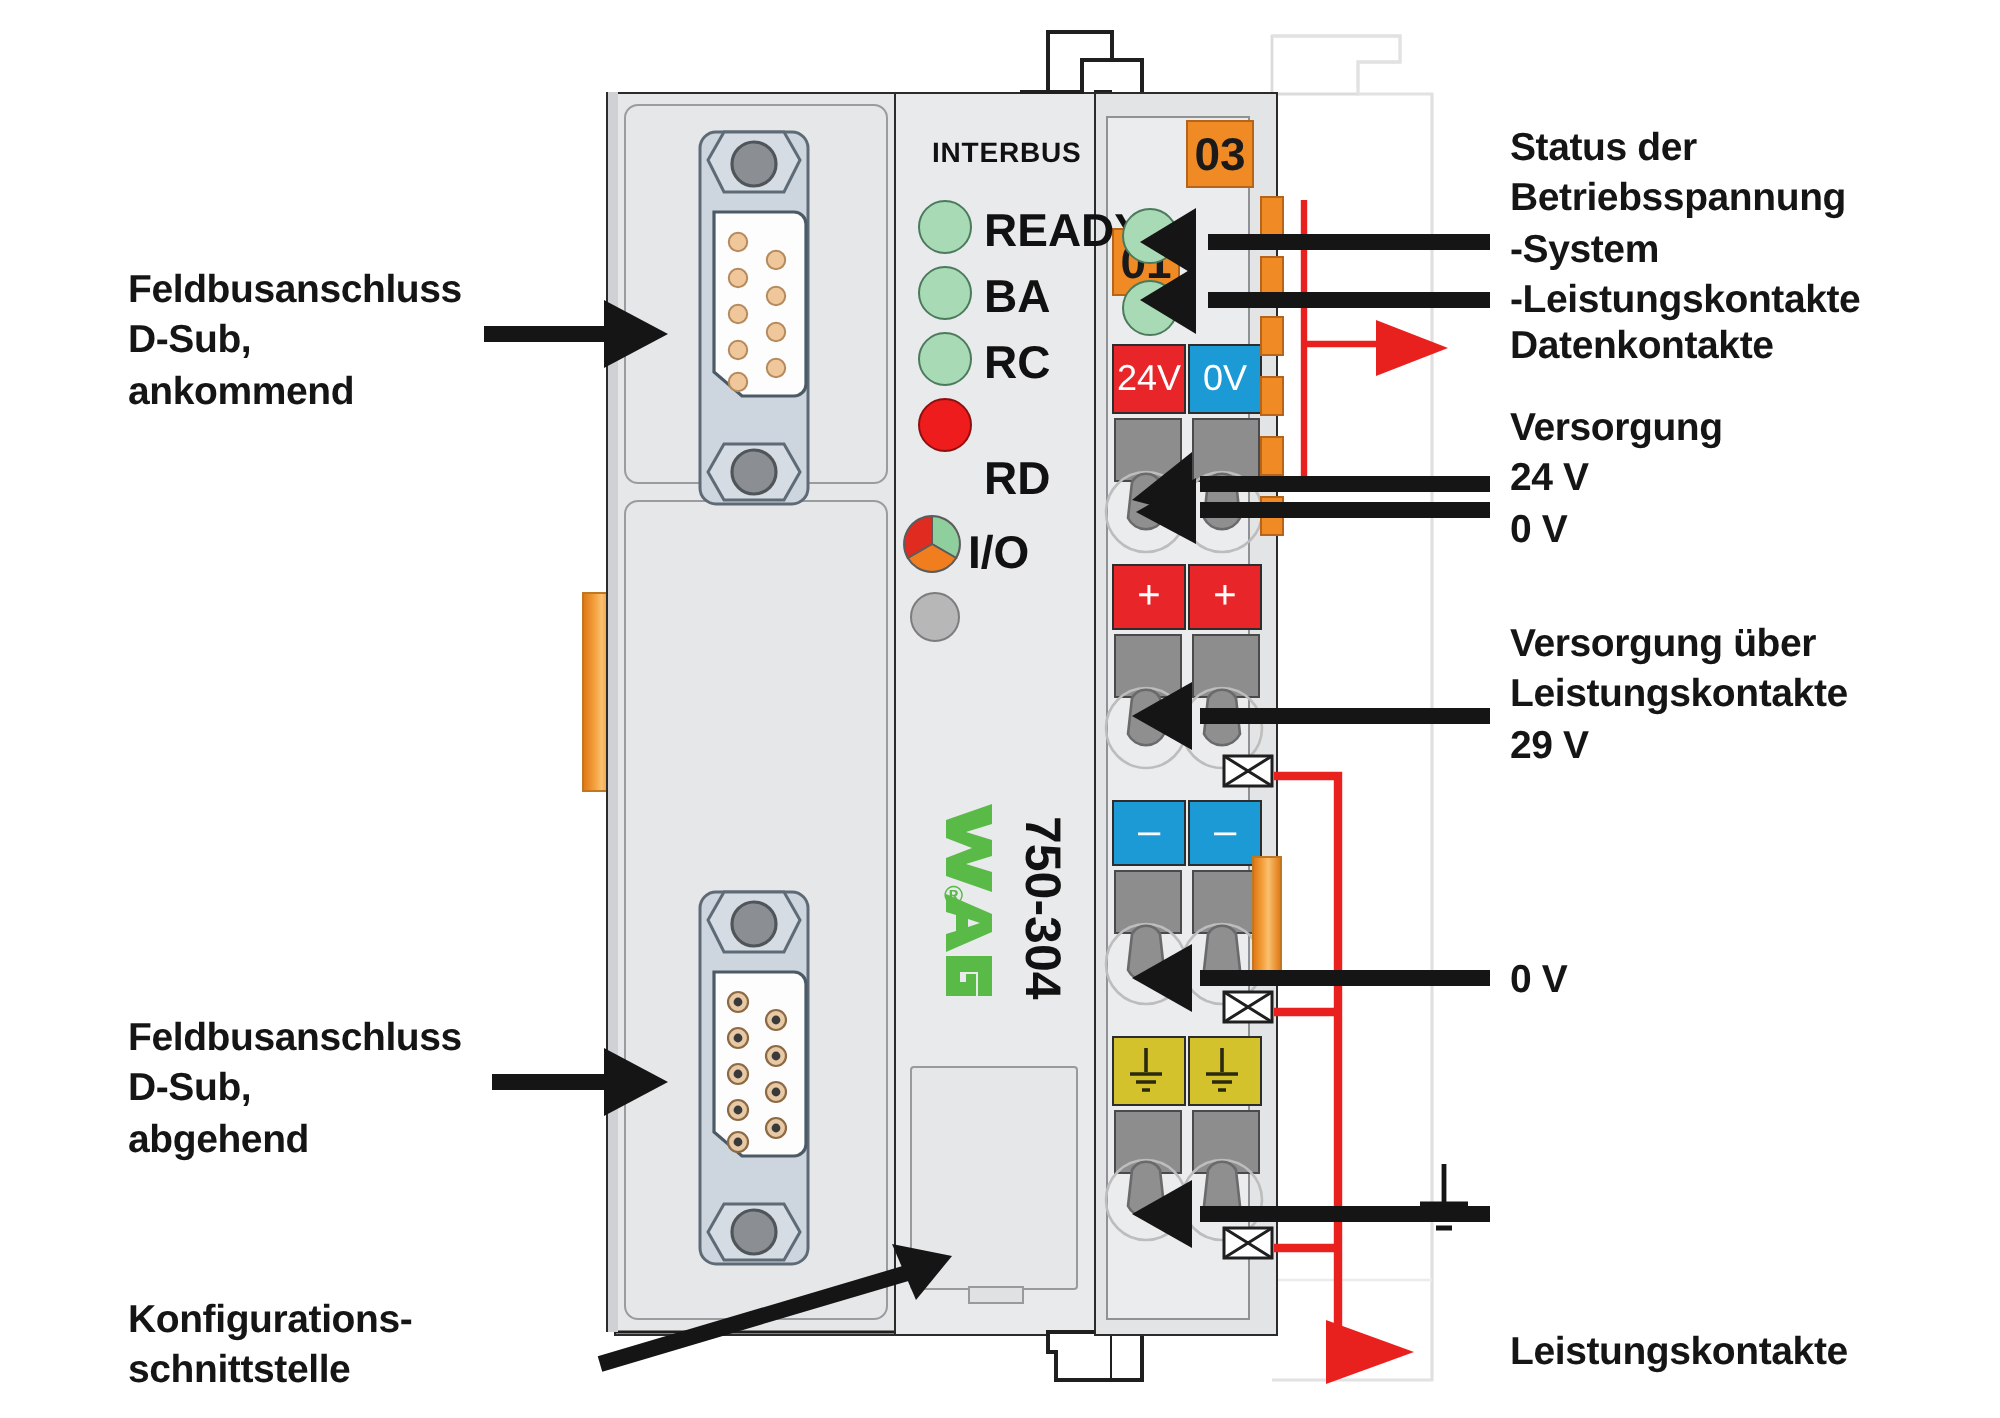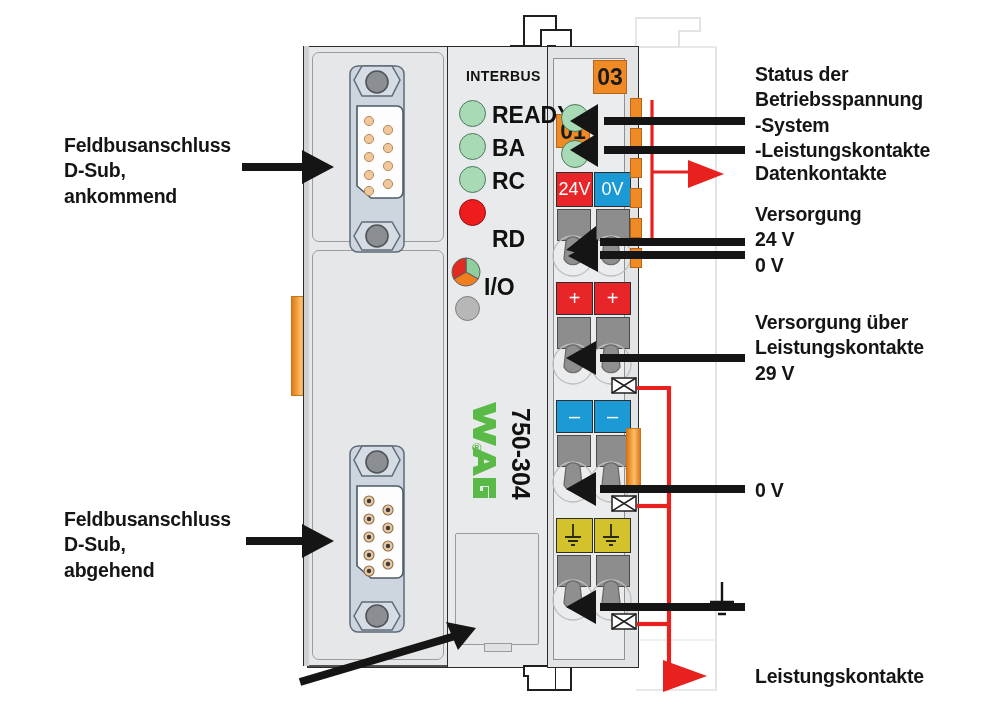--- a/index.html
+++ b/index.html
@@ -94,21 +94,21 @@
   <div class="led red" style="left:459px;top:199px;width:25px;height:25px;"></div>
   <div class="ledtext" style="left:492px;top:201px;margin-top:25px;">RD</div>
 
   <svg class="ov">
     <g transform="translate(466,272)">
       <path d="M0 0 L0 -14 A14 14 0 0 1 12.1 7 Z" fill="#8fcf9e" stroke="#5c5c5c" stroke-width="1"></path>
       <path d="M0 0 L12.1 7 A14 14 0 0 1 -12.1 7 Z" fill="#f07d1e" stroke="#5c5c5c" stroke-width="1"></path>
       <path d="M0 0 L-12.1 7 A14 14 0 0 1 0 -14 Z" fill="#e02b20" stroke="#5c5c5c" stroke-width="1"></path>
     </g>
   </svg>
-  <div class="ledtext" style="left:484px;top:274px;">I/O</div>
+  <div class="ledtext" style="left:484px;top:263px;">I/O</div>
   <div class="gbtn" style="left:455px;top:296px;width:23px;height:23px;"></div>
 
   <div class="wagologo" style="left:500px;top:400px;">
     <svg width="104" height="30" viewBox="0 0 104 30">
       <g fill="#5aba47">
         <path d="M2 4 L12 4 L16 17 L20 4 L28 4 L32 17 L36 4 L46 4 L38 27 L29 27 L24 14 L19 27 L10 27 Z"></path>
         <path d="M47 27 L57 4 L66 4 L76 27 L67 27 L65.5 22 L57.5 22 L56 27 Z M59.5 16 L63.5 16 L61.5 10 Z"></path>
         <path d="M78 4 L98 4 L98 11 L86 11 L86 20 L91 20 L91 17 L87 17 L87 12 L98 12 L98 27 L78 27 Z"></path>
         <path d="M0 4 L104 4" stroke="#5aba47" stroke-width="0" fill="none"></path>
       </g>
@@ -319,20 +319,22 @@
       <path d="M722 582 V601 M710 602 H734 M714 608 H730 M718 614 H726"></path>
     </g>
   </svg>
 
   <div class="lbl" style="left:64px;top:133px;">Feldbusanschluss
 D-Sub,
 ankommend</div>
   <div class="lbl" style="left:64px;top:507px;">Feldbusanschluss
 D-Sub,
 abgehend</div>
+  <div class="lbl" style="left:64px;top:648px;">Konfigurations-
+schnittstelle</div>
 
   <div class="lbl" style="left:755px;top:161px;">Datenkontakte</div>
   <div class="lbl" style="left:755px;top:62px;">Status der
 Betriebsspannung
 -System
 -Leistungskontakte</div>
   <div class="lbl" style="left:755px;top:202px;">Versorgung
 24 V
 0 V</div>
   <div class="lbl" style="left:755px;top:310px;">Versorgung über

